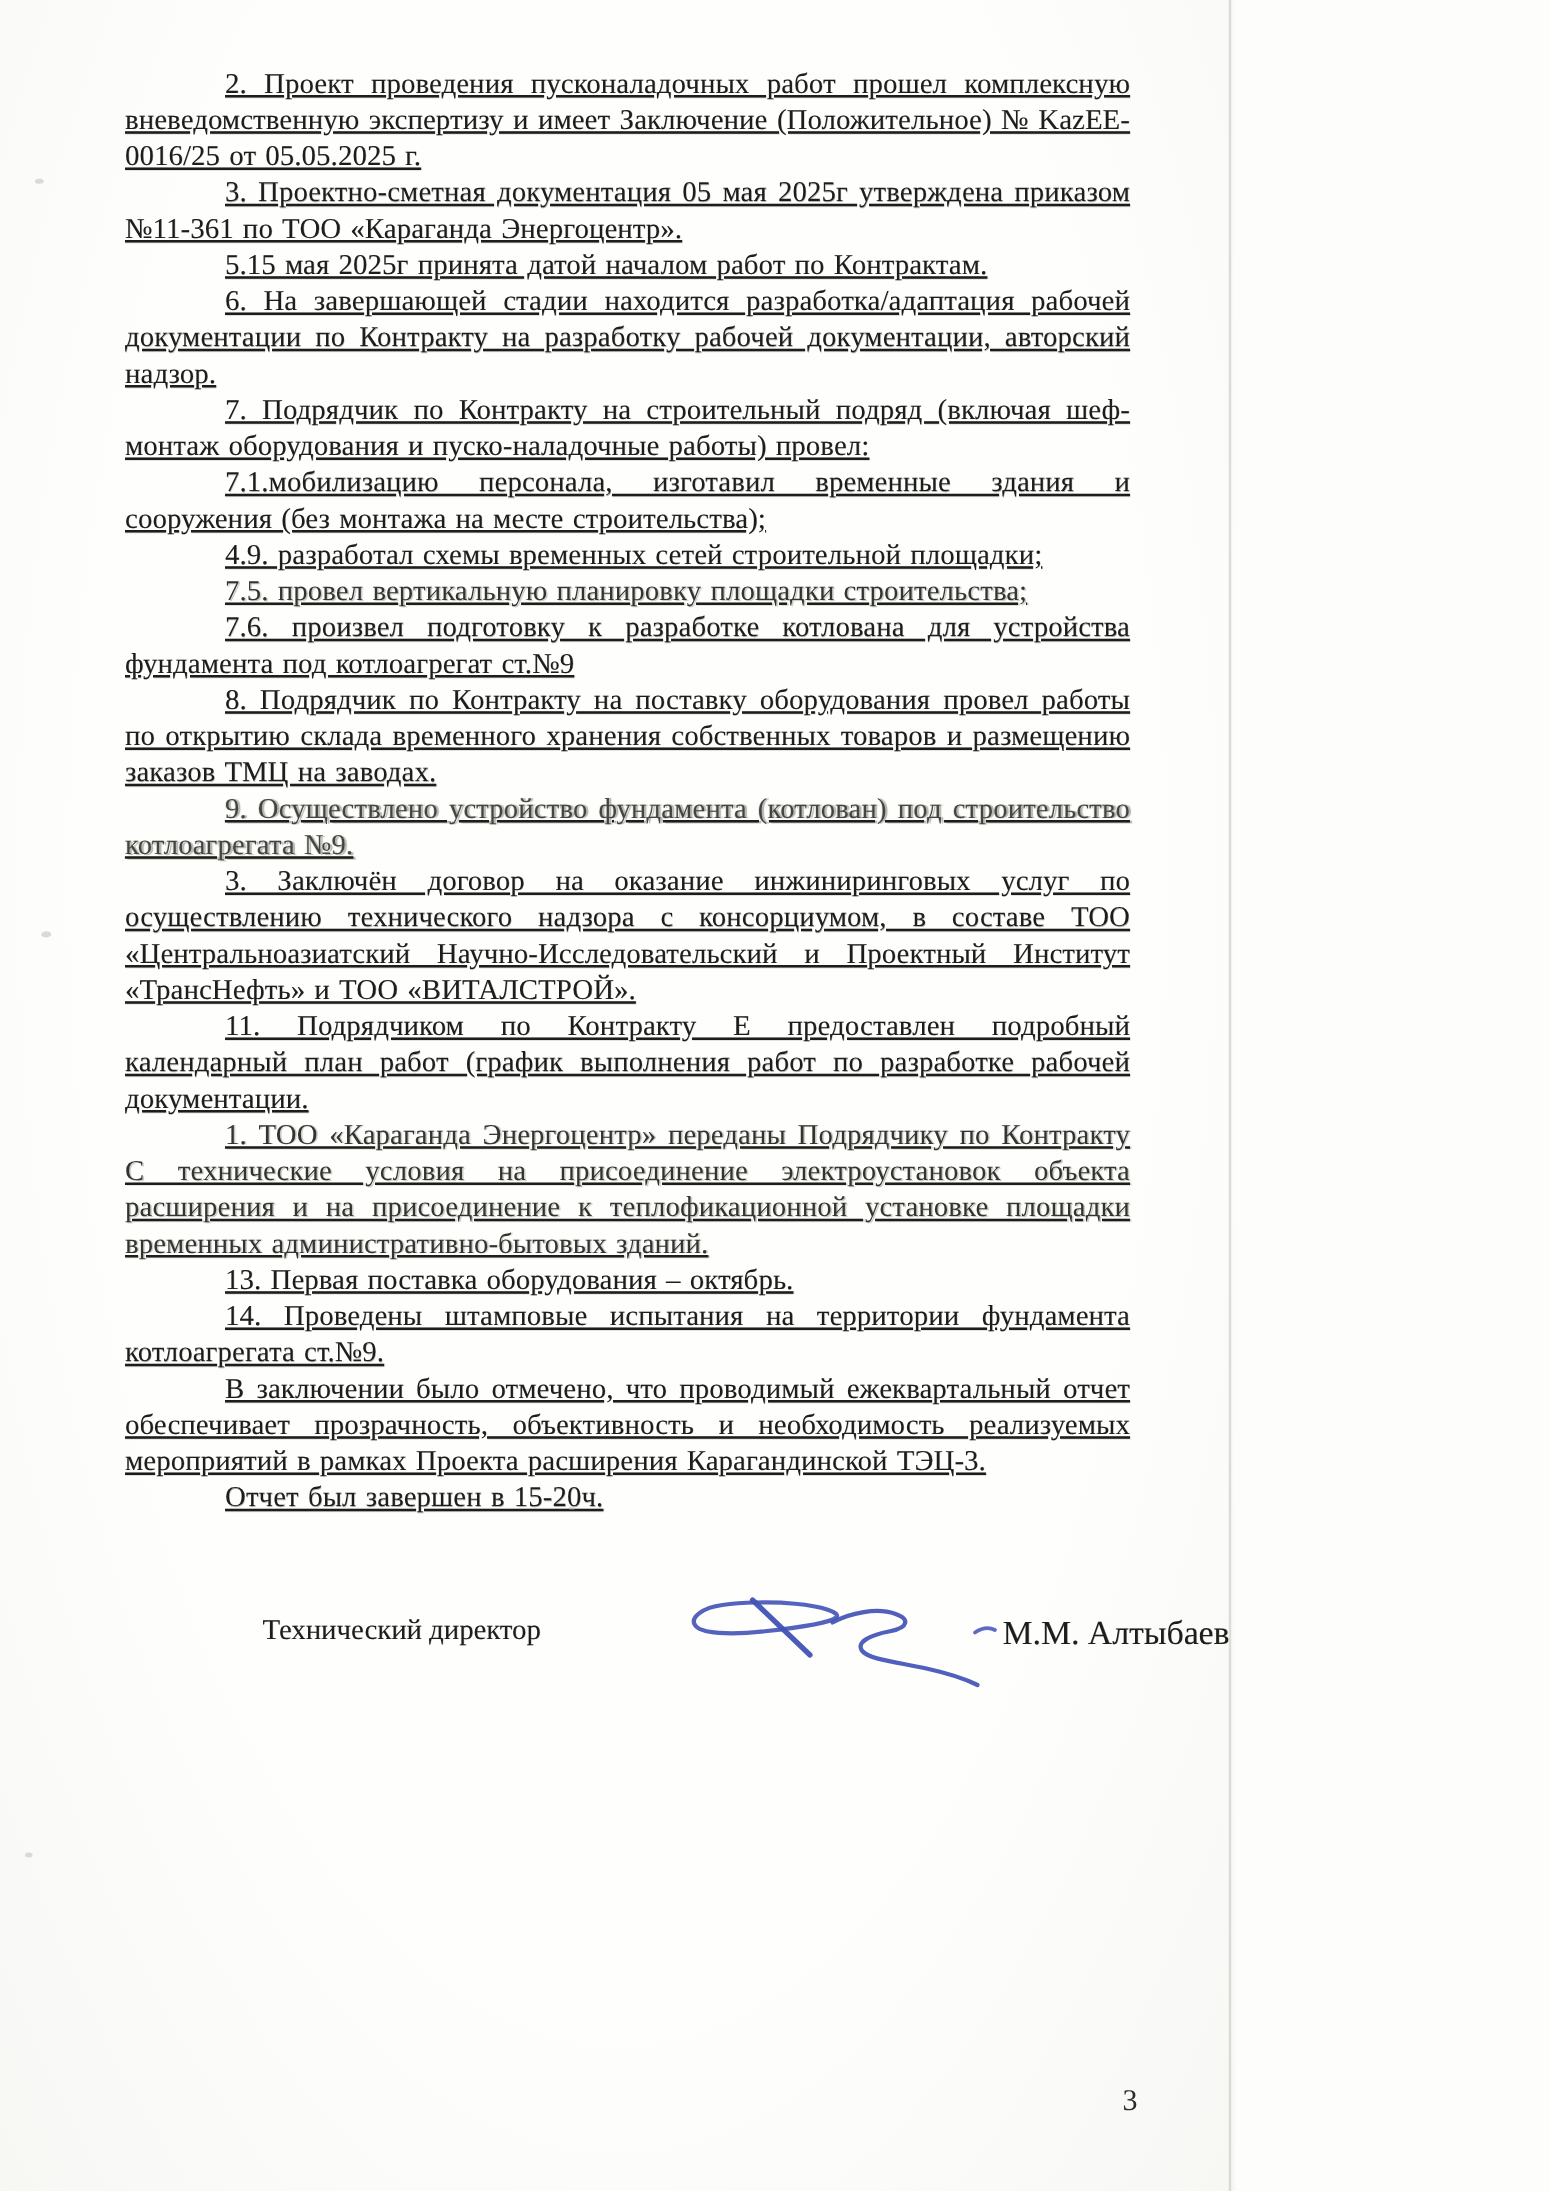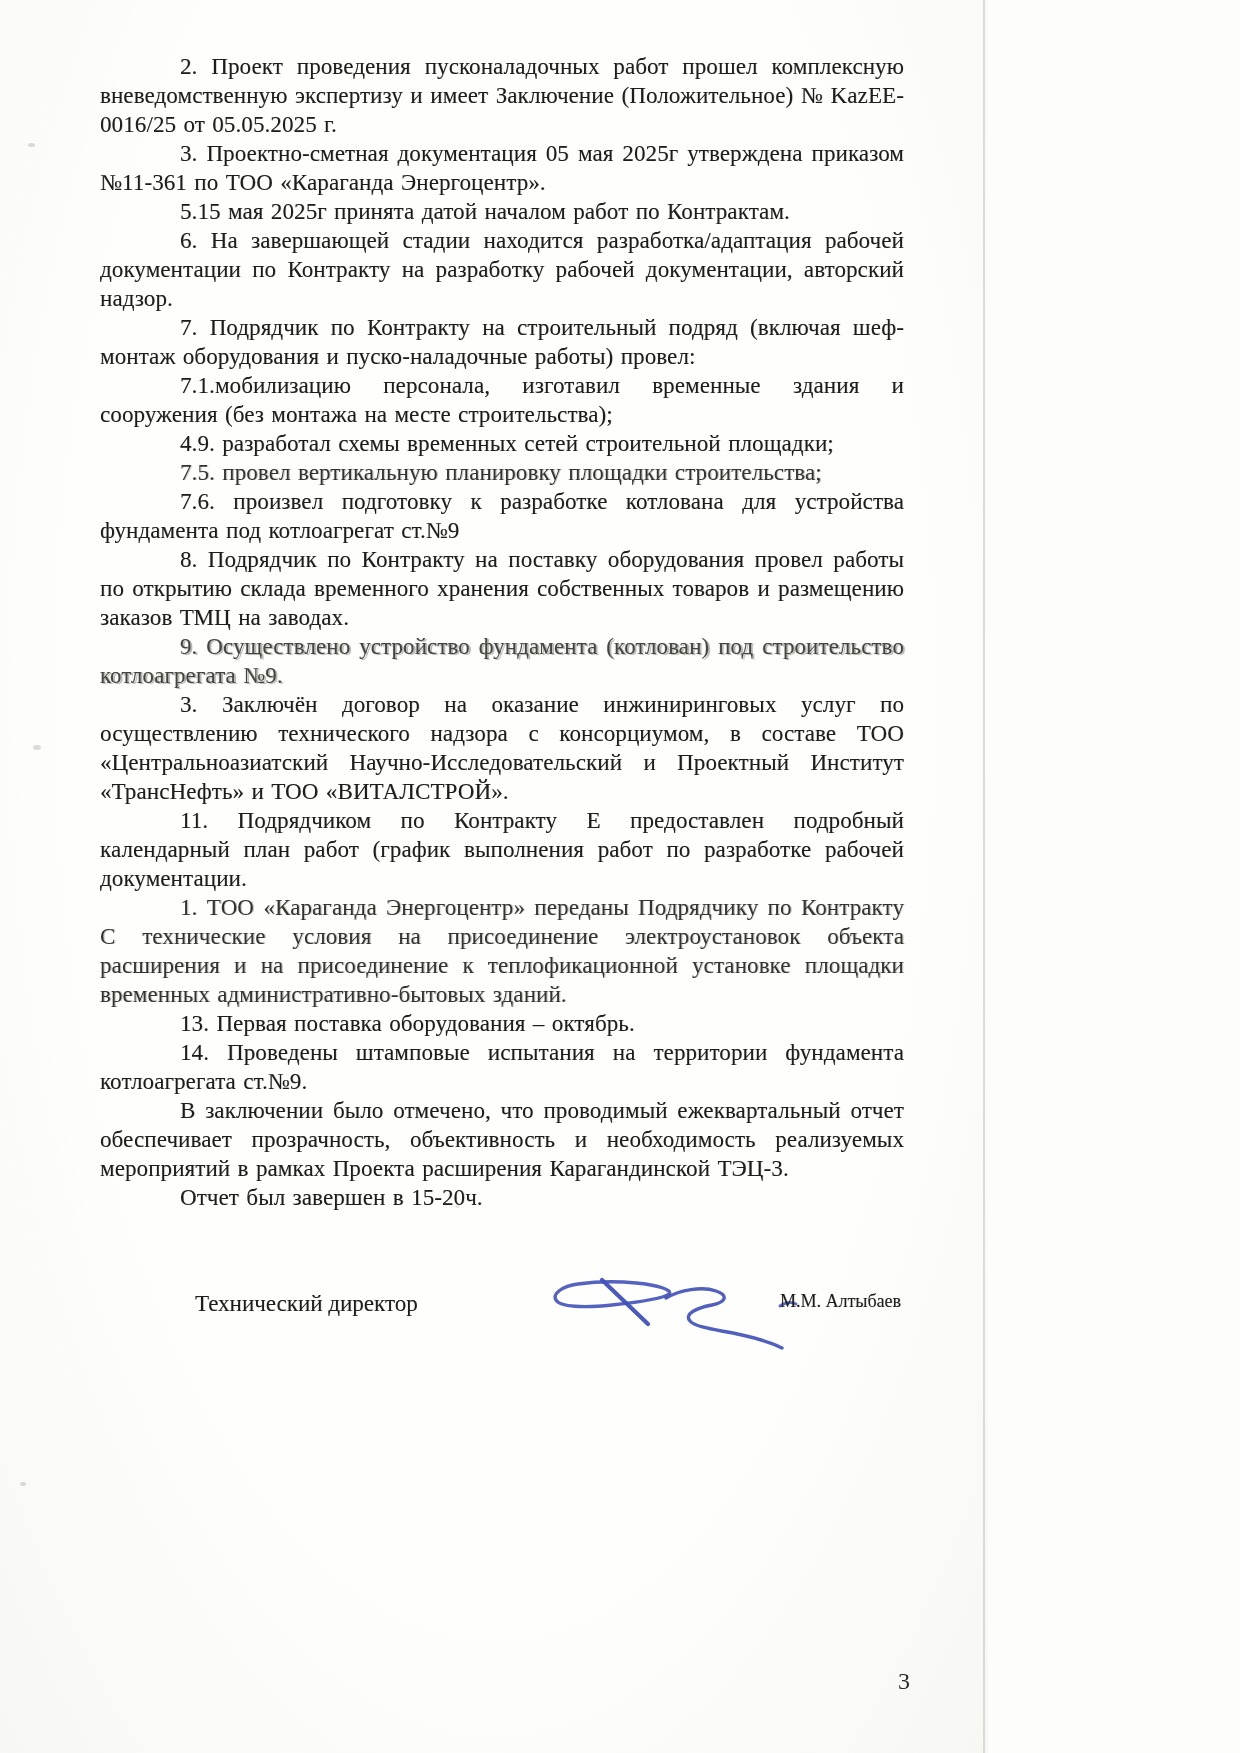--- a/index.html
+++ b/index.html
@@ -12,20 +12,21 @@
     font-family: "Liberation Serif", "DejaVu Serif", serif;
     color: #1d1d1a;
   }
   .page {
     position: relative;
     width: 988px;
     height: 1753px;
     background:
       radial-gradient(ellipse at 50% 40%, rgba(255,255,255,0) 60%, rgba(235,234,228,0.35) 100%),
       #fefefd;
+    text-decoration: underline;
   }
   .content {
     position: relative;
     box-sizing: border-box;
     padding: 52px 84px 0 100px;
   }
   p.docline {
     margin: 0;
     font-size: 23px;
     line-height: 29px;
@@ -45,31 +46,31 @@
   }
   .closing { margin-top: 29px; }
   .closing-end { margin-top: 0; }
   .signature-block {
     position: relative;
     height: 130px;
     margin-top: 46px;
   }
   .sig-role {
     position: absolute;
-    left: 95px;
+    left: 110px;
     top: 33px;
     font-size: 23px;
     white-space: nowrap;
     text-shadow: 0.4px 0.3px 0.4px rgba(40,40,36,0.35);
   }
   .sig-name {
     position: absolute;
-    left: 680px;
+    left: 702px;
     top: 33px;
-    font-size: 18px;
+    font-size: 27px;
     white-space: nowrap;
     text-shadow: 0.4px 0.3px 0.4px rgba(40,40,36,0.35);
   }
   .sig-ink {
     position: absolute;
     left: 380px;
     top: -22px;
     width: 330px;
     height: 125px;
   }

